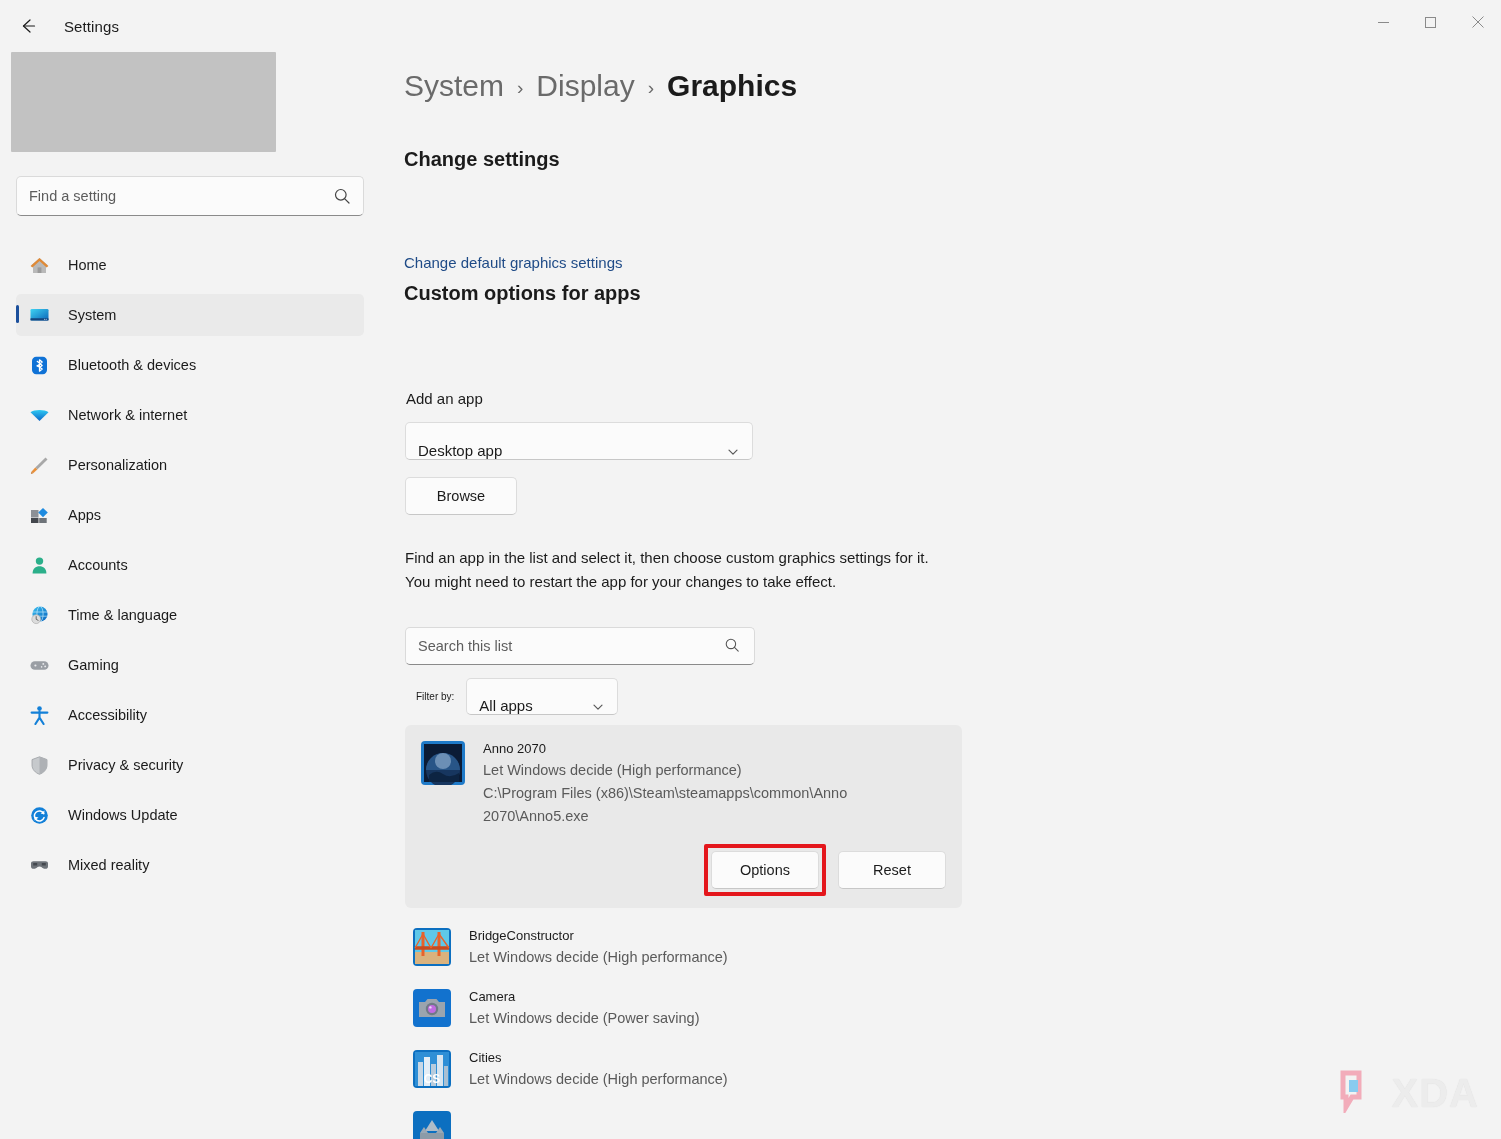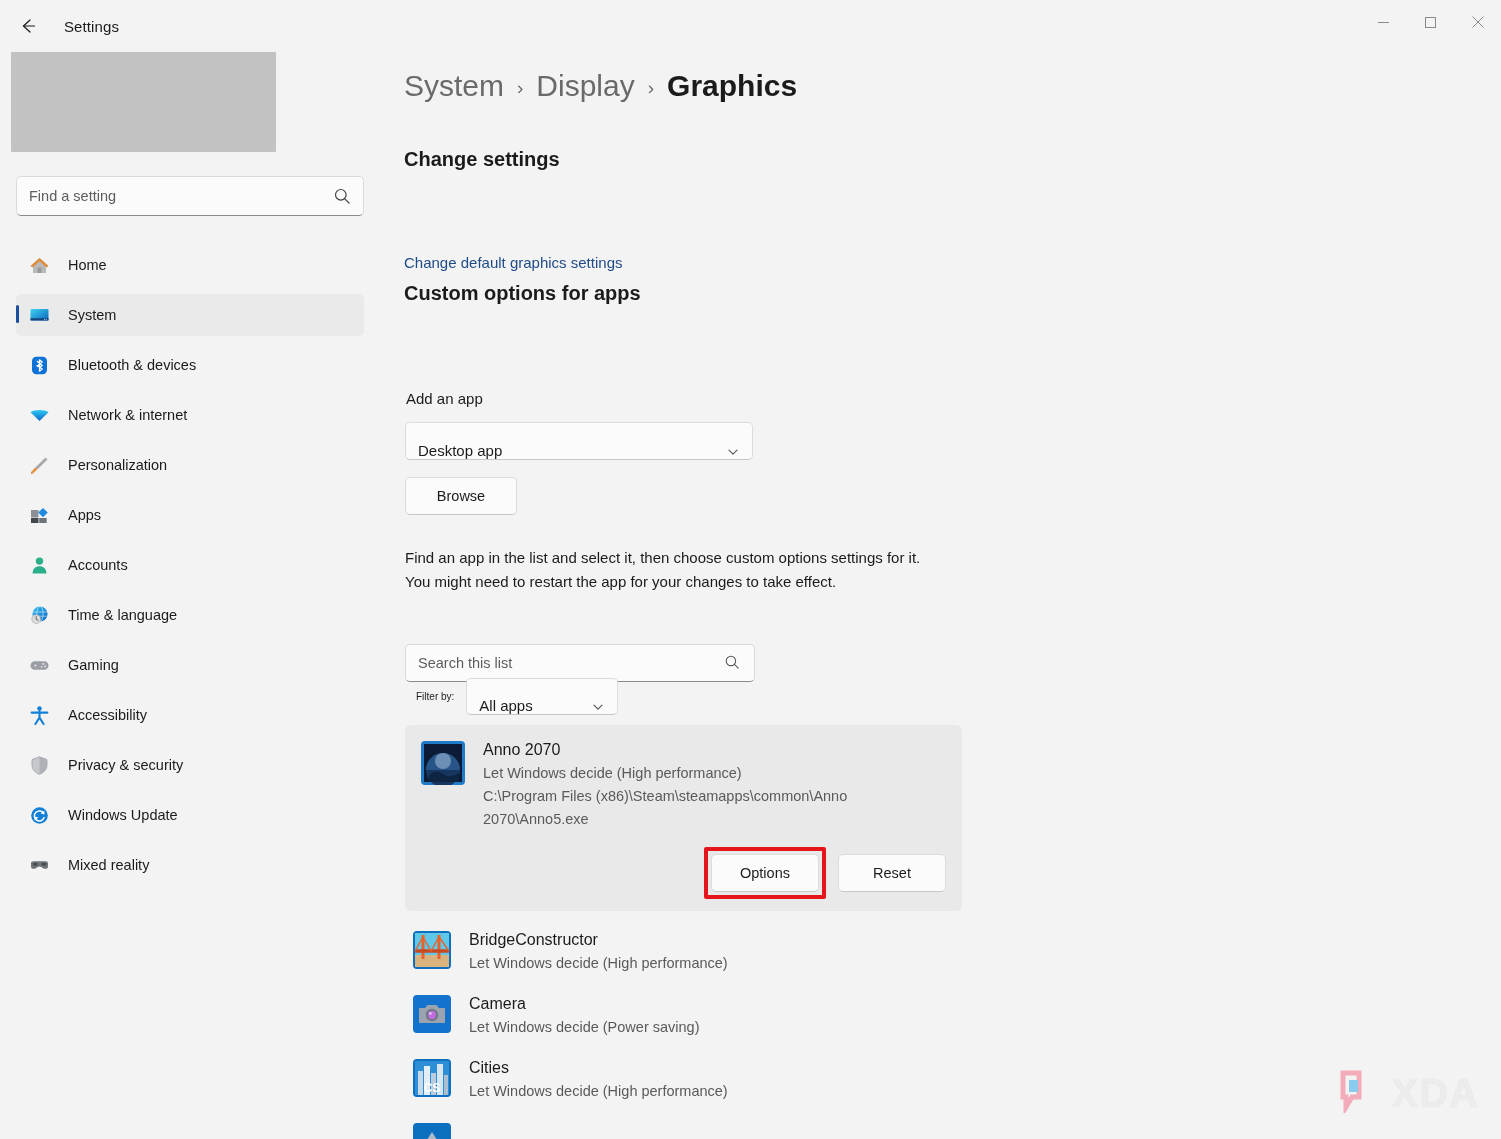--- a/index.html
+++ b/index.html
@@ -146,21 +146,21 @@
   .app-card {
     background: #E9E9E9; border-radius: 6px; padding: 16px 16px 12px 16px;
     margin-bottom: 10px;
   }
   .app-head { display: flex; gap: 18px; }
   .app-icon {
     width: 44px; height: 44px; flex: 0 0 44px; border-radius: 4px;
     overflow: hidden; position: relative;
   }
   .app-meta { flex: 1; min-width: 0; }
-  .app-name { font-size: 16px; color: #1B1B1B; margin-bottom: 3px; }
+  .app-name { font-size: 13px; color: #1B1B1B; margin-bottom: 3px; }
   .app-sub { font-size: 14.5px; color: #5A5A5A; line-height: 23px; }
   .app-path { font-size: 14.5px; color: #5A5A5A; line-height: 23px; word-break: break-word; }
   .card-actions {
     display: flex; justify-content: flex-end; gap: 0px; margin-top: 16px;
     align-items: center;
   }
   .highlight-box {
     border: 4px solid #E4161C; border-radius: 2px; padding: 3px;
     display: inline-flex;
   }
@@ -426,23 +426,23 @@
     <span class="combo-text">Desktop app</span>
     <span class="chev">
       <svg width="14" height="14" viewBox="0 0 14 14" fill="none" stroke="#5A5A5A" stroke-width="1.2">
         <path d="M3 5.2 L7 9.2 L11 5.2" stroke-linecap="round" stroke-linejoin="round"></path>
       </svg>
     </span>
   </div>
 
   <button class="btn" style="position:absolute;left:25px;top:425px;width:112px;height:38px;">Browse</button>
 
-  <div class="body-text">Find an app in the list and select it, then choose custom options settings for it. You might need to restart the app for your changes to take effect.</div>
-
-  <div class="list-search" style="left:25px;top:575px;margin-top:17px;">
+  <div class="body-text">Find an app in the list and select it, then choose custom graphics settings for it. You might need to restart the app for your changes to take effect.</div>
+
+  <div class="list-search" style="left:25px;top:575px;">
     <input type="text" placeholder="Search this list" style="">
     <span class="search-mag">
       <svg width="16" height="16" viewBox="0 0 18 18" fill="none" stroke="#555" stroke-width="1.2">
         <circle cx="7.8" cy="7.8" r="5.3"></circle>
           <path d="M11.8 11.8 L16 16" stroke-linecap="round"></path>
       </svg>
     </span>
   </div>
 
   <div class="filter-row" style="left:25px;top:626px;">

